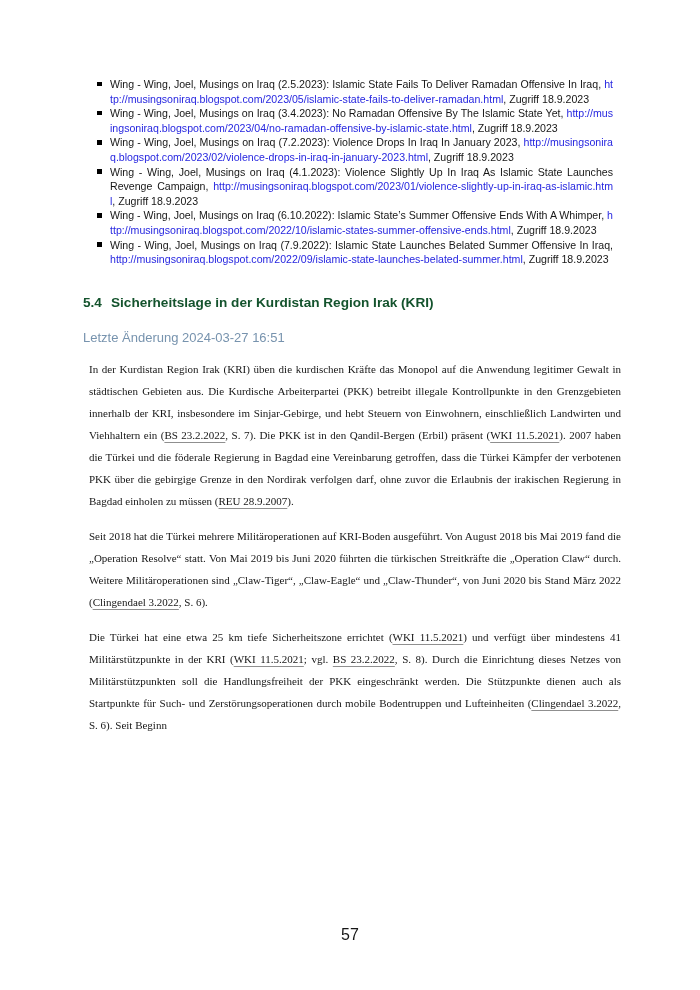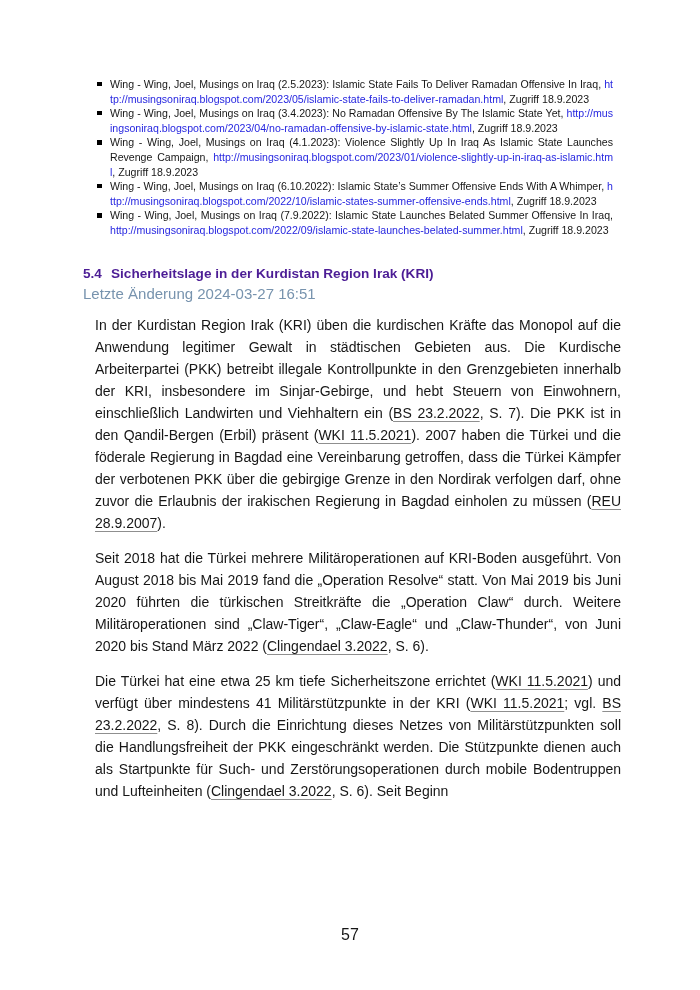--- a/index.html
+++ b/index.html
@@ -25,33 +25,34 @@
   ul.ref-list .bullet {
     position: absolute; left: 0; top: 4.6px;
     width: 4.6px; height: 4.6px; background: #000;
   }
   a.link { color: #2626e0; text-decoration: none; word-break: break-all; cursor: pointer; }
 
   
   .section-heading {
     margin-top: 27px;
     font-size: 13.6px; font-weight: bold;
-    color: #4c1d95;
+    color: #14532d;
     line-height: 17px;
   }
   .h-num { display: inline-block; min-width: 28px; }
-  .meta { margin-top: 5px; font-size: 15px; color: #7793ae; line-height: 14px; }
+  .meta { margin-top: 20px; font-size: 13px; color: #7793ae; line-height: 14px; }
 
   
   .body-text { margin-top: 2px; }
   .body-text p {
-    font-size: 14px; line-height: 22px;
+    font-size: 11px; line-height: 22px;
     text-align: justify;
-    margin: 13px 0 0 12px;
+    margin: 13px 0 0 6px;
     hyphens: manual;
+    font-family: Liberation Serif, serif;
   }
   .ref {
     text-decoration: underline;
     text-decoration-color: #8f8f8f;
     text-underline-offset: 2.5px;
     cursor: pointer;
   }
 
   .page-number {
     position: absolute; left: 0; right: 0; top: 926px;
@@ -60,20 +61,21 @@
 </style>
 </head>
 <body>
 
 <div class="content">
 
   <ul class="ref-list">
       <li><span class="bullet"></span><span>Wing - Wing, Joel, Musings on Iraq (2.5.2023): Islamic State Fails To Deliver Ramadan Offensive In Iraq, <a class="link">http://musingsoniraq.blogspot.com/2023/05/islamic-state-fails-to-deliver-ramadan.html</a>, Zugriff 18.9.2023</span></li>
       <li><span class="bullet"></span><span>Wing - Wing, Joel, Musings on Iraq (3.4.2023): No Ramadan Offensive By The Islamic State Yet, <a class="link">http://musingsoniraq.blogspot.com/2023/04/no-ramadan-offensive-by-islamic-state.html</a>, Zugriff 18.9.2023</span></li>
       <li><span class="bullet"></span></li>
+      <li><span class="bullet"></span><span>Wing - Wing, Joel, Musings on Iraq (7.2.2023): Violence Drops In Iraq In January 2023, <a class="link">http://musingsoniraq.blogspot.com/2023/02/violence-drops-in-iraq-in-january-2023.html</a>, Zugriff 18.9.2023</span></li>
       <li><span class="bullet"></span><span>Wing - Wing, Joel, Musings on Iraq (4.1.2023): Violence Slightly Up In Iraq As Islamic State Launches Revenge Campaign, <a class="link">http://musingsoniraq.blogspot.com/2023/01/violence-slightly-up-in-iraq-as-islamic.html</a>, Zugriff 18.9.2023</span></li>
       <li><span class="bullet"></span></li>
       <li><span class="bullet"></span><span>Wing - Wing, Joel, Musings on Iraq (6.10.2022): Islamic State’s Summer Offensive Ends With A Whimper, <a class="link">http://musingsoniraq.blogspot.com/2022/10/islamic-states-summer-offensive-ends.html</a>, Zugriff 18.9.2023</span></li>
       <li><span class="bullet"></span><span>Wing - Wing, Joel, Musings on Iraq (7.9.2022): Islamic State Launches Belated Summer Offensive In Iraq, <a class="link">http://musingsoniraq.blogspot.com/2022/09/islamic-state-launches-belated-summer.html</a>, Zugriff 18.9.2023</span></li>
     </ul>
 
   <div class="section-heading">
     <span class="h-num">5.4</span><span>Sicherheitslage in der Kurdistan Region Irak (KRI)</span>
   </div>
 

